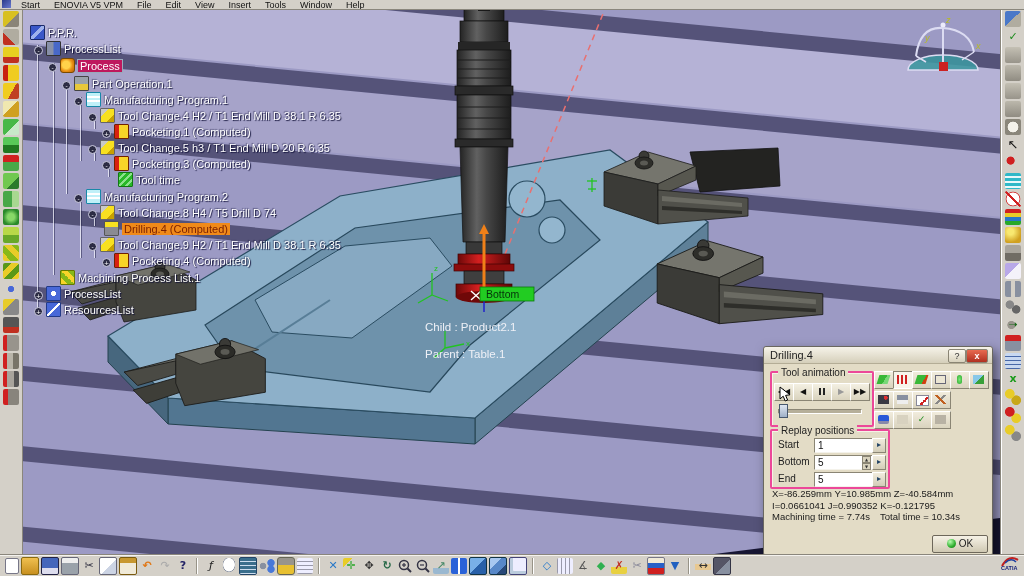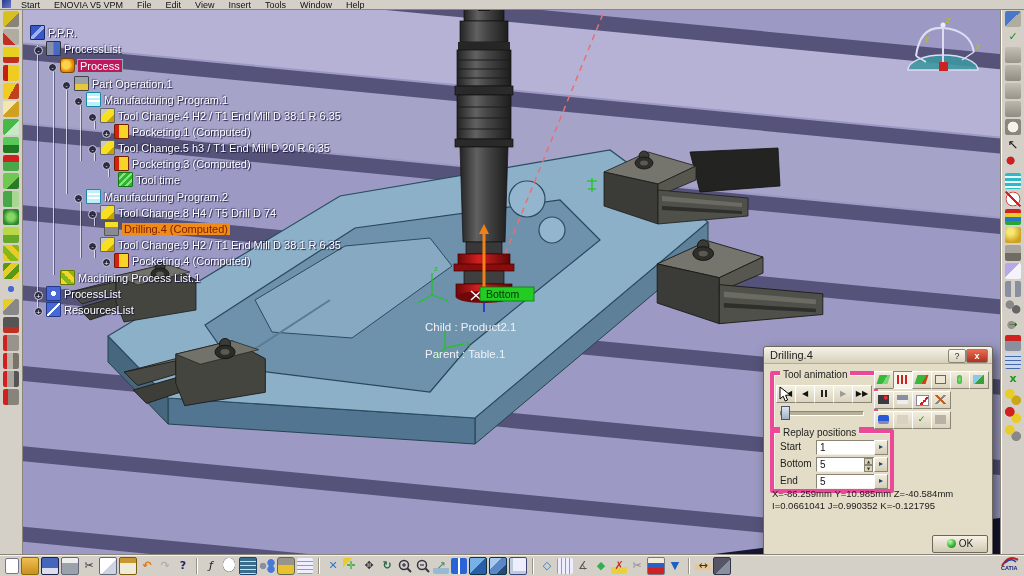--- a/index.html
+++ b/index.html
@@ -42,21 +42,21 @@
   .ti-prodlist{background:radial-gradient(circle,#fff 0 30%,#4868d8 30%);border:1px solid #223a88;}
   .ti-reslist{background:linear-gradient(135deg,#4868d8 0 45%,#fff 45% 55%,#4868d8 55%);border:1px solid #223a88;}
   .tline{position:absolute;width:1px;background:rgba(245,245,255,.75);box-shadow:1px 0 0 rgba(30,30,70,.5);}
   
   #dlg{position:absolute;left:763px;top:346px;width:228px;height:208px;background:#e3dcc6;border:1px solid #6a675f;border-radius:3px;box-shadow:4px 5px 12px rgba(0,0,0,.5);z-index:20;}
   #dlg .tbar{position:absolute;left:0;top:0;right:0;height:16px;background:linear-gradient(#f6f3e9,#d5cfba);border-bottom:1px solid #b4ad96;border-radius:3px 3px 0 0;}
   #dlg .tbar .ttl{position:absolute;left:6px;top:2px;font-size:11px;color:#222;}
   .capbtn{position:absolute;top:2px;height:12px;border:1px solid #8a8574;border-radius:2px;font:9px/12px "Liberation Sans",sans-serif;text-align:center;background:linear-gradient(#fbf8ef,#d8d2bd);color:#333;}
   #helpbtn{right:26px;width:16px;}
   #closebtn{right:4px;width:20px;background:linear-gradient(#e86a50,#b03020);color:#fff;font-weight:bold;}
-  .grp{position:absolute;border:4px solid #ec4899;border-radius:2px;box-shadow:inset 1px 1px 0 #f6f2e6;}
+  .grp{position:absolute;border:2px solid #ec4899;border-radius:2px;box-shadow:inset 1px 1px 0 #f6f2e6;}
   .grp .leg{position:absolute;top:-6px;left:6px;background:#e3dcc6;font-size:10px;color:#222;padding:0 3px;line-height:11px;}
   .mbtn{position:absolute;width:18px;height:16px;background:linear-gradient(#f4f0e2,#d9d3be);border:1px solid;border-color:#fff #8a8574 #8a8574 #fff;text-align:center;font:8px/15px "DejaVu Sans",sans-serif;color:#111;}
   .pausebars{display:inline-block;width:2px;height:7px;border-left:2px solid #222;border-right:2px solid #222;margin-top:4px;}
   .slidtrack{position:absolute;height:3px;background:#b6af99;border:1px solid #8a8574;border-bottom-color:#fff;border-right-color:#fff;}
   .slidthumb{position:absolute;width:7px;height:12px;background:linear-gradient(#dfe6f2,#9fb0c8);border:1px solid #47586e;}
   .gbtn{position:absolute;width:18px;height:16px;background:linear-gradient(#f1ecdd,#d9d3be);border:1px solid;border-color:#fff #8a8574 #8a8574 #fff;}
   .gbtn.active{border-color:#8a8574 #fff #fff #8a8574;background:#f7f4ea;}
   .gbtn .gi{position:absolute;left:3px;top:3px;width:11px;height:9px;}
   .rlab{position:absolute;font-size:10px;color:#222;}
   .rfield{position:absolute;width:54px;height:13px;background:#fff;border:1px solid #8a8574;border-bottom-color:#f4f2ea;border-right-color:#f4f2ea;font-size:10px;line-height:13px;padding-left:3px;color:#111;}
@@ -458,20 +458,21 @@
           </span></span>
       <span class="minibtn" style="left:100px;top:24px">▸</span>
       <span class="rlab" style="left:6px;top:42px">End</span>
       <span class="rfield" style="left:42px;top:41px">5</span>
       <span class="minibtn" style="left:100px;top:41px">▸</span>
     </div>
 
     <div id="dlginfo">
       <div>X=-86.259mm Y=10.985mm Z=-40.584mm</div>
       <div>I=0.0661041 J=0.990352 K=-0.121795</div>
+      <div><span>Machining time = 7.74s</span><span style="display:inline-block;width:10px"></span><span>Total time = 10.34s</span></div>
     </div>
 
     <span id="okbtn"><span class="sphere"></span><span>OK</span></span>
   </div>
 
   <div id="cursor">
     <svg width="14" height="17">
         <path d="M1,1 L1,13 L4.2,10.2 L6.2,15 L8.6,14 L6.6,9.4 L11,8.8 Z" fill="#fff" stroke="#000" stroke-width="1"></path>
       </svg>
   </div>

